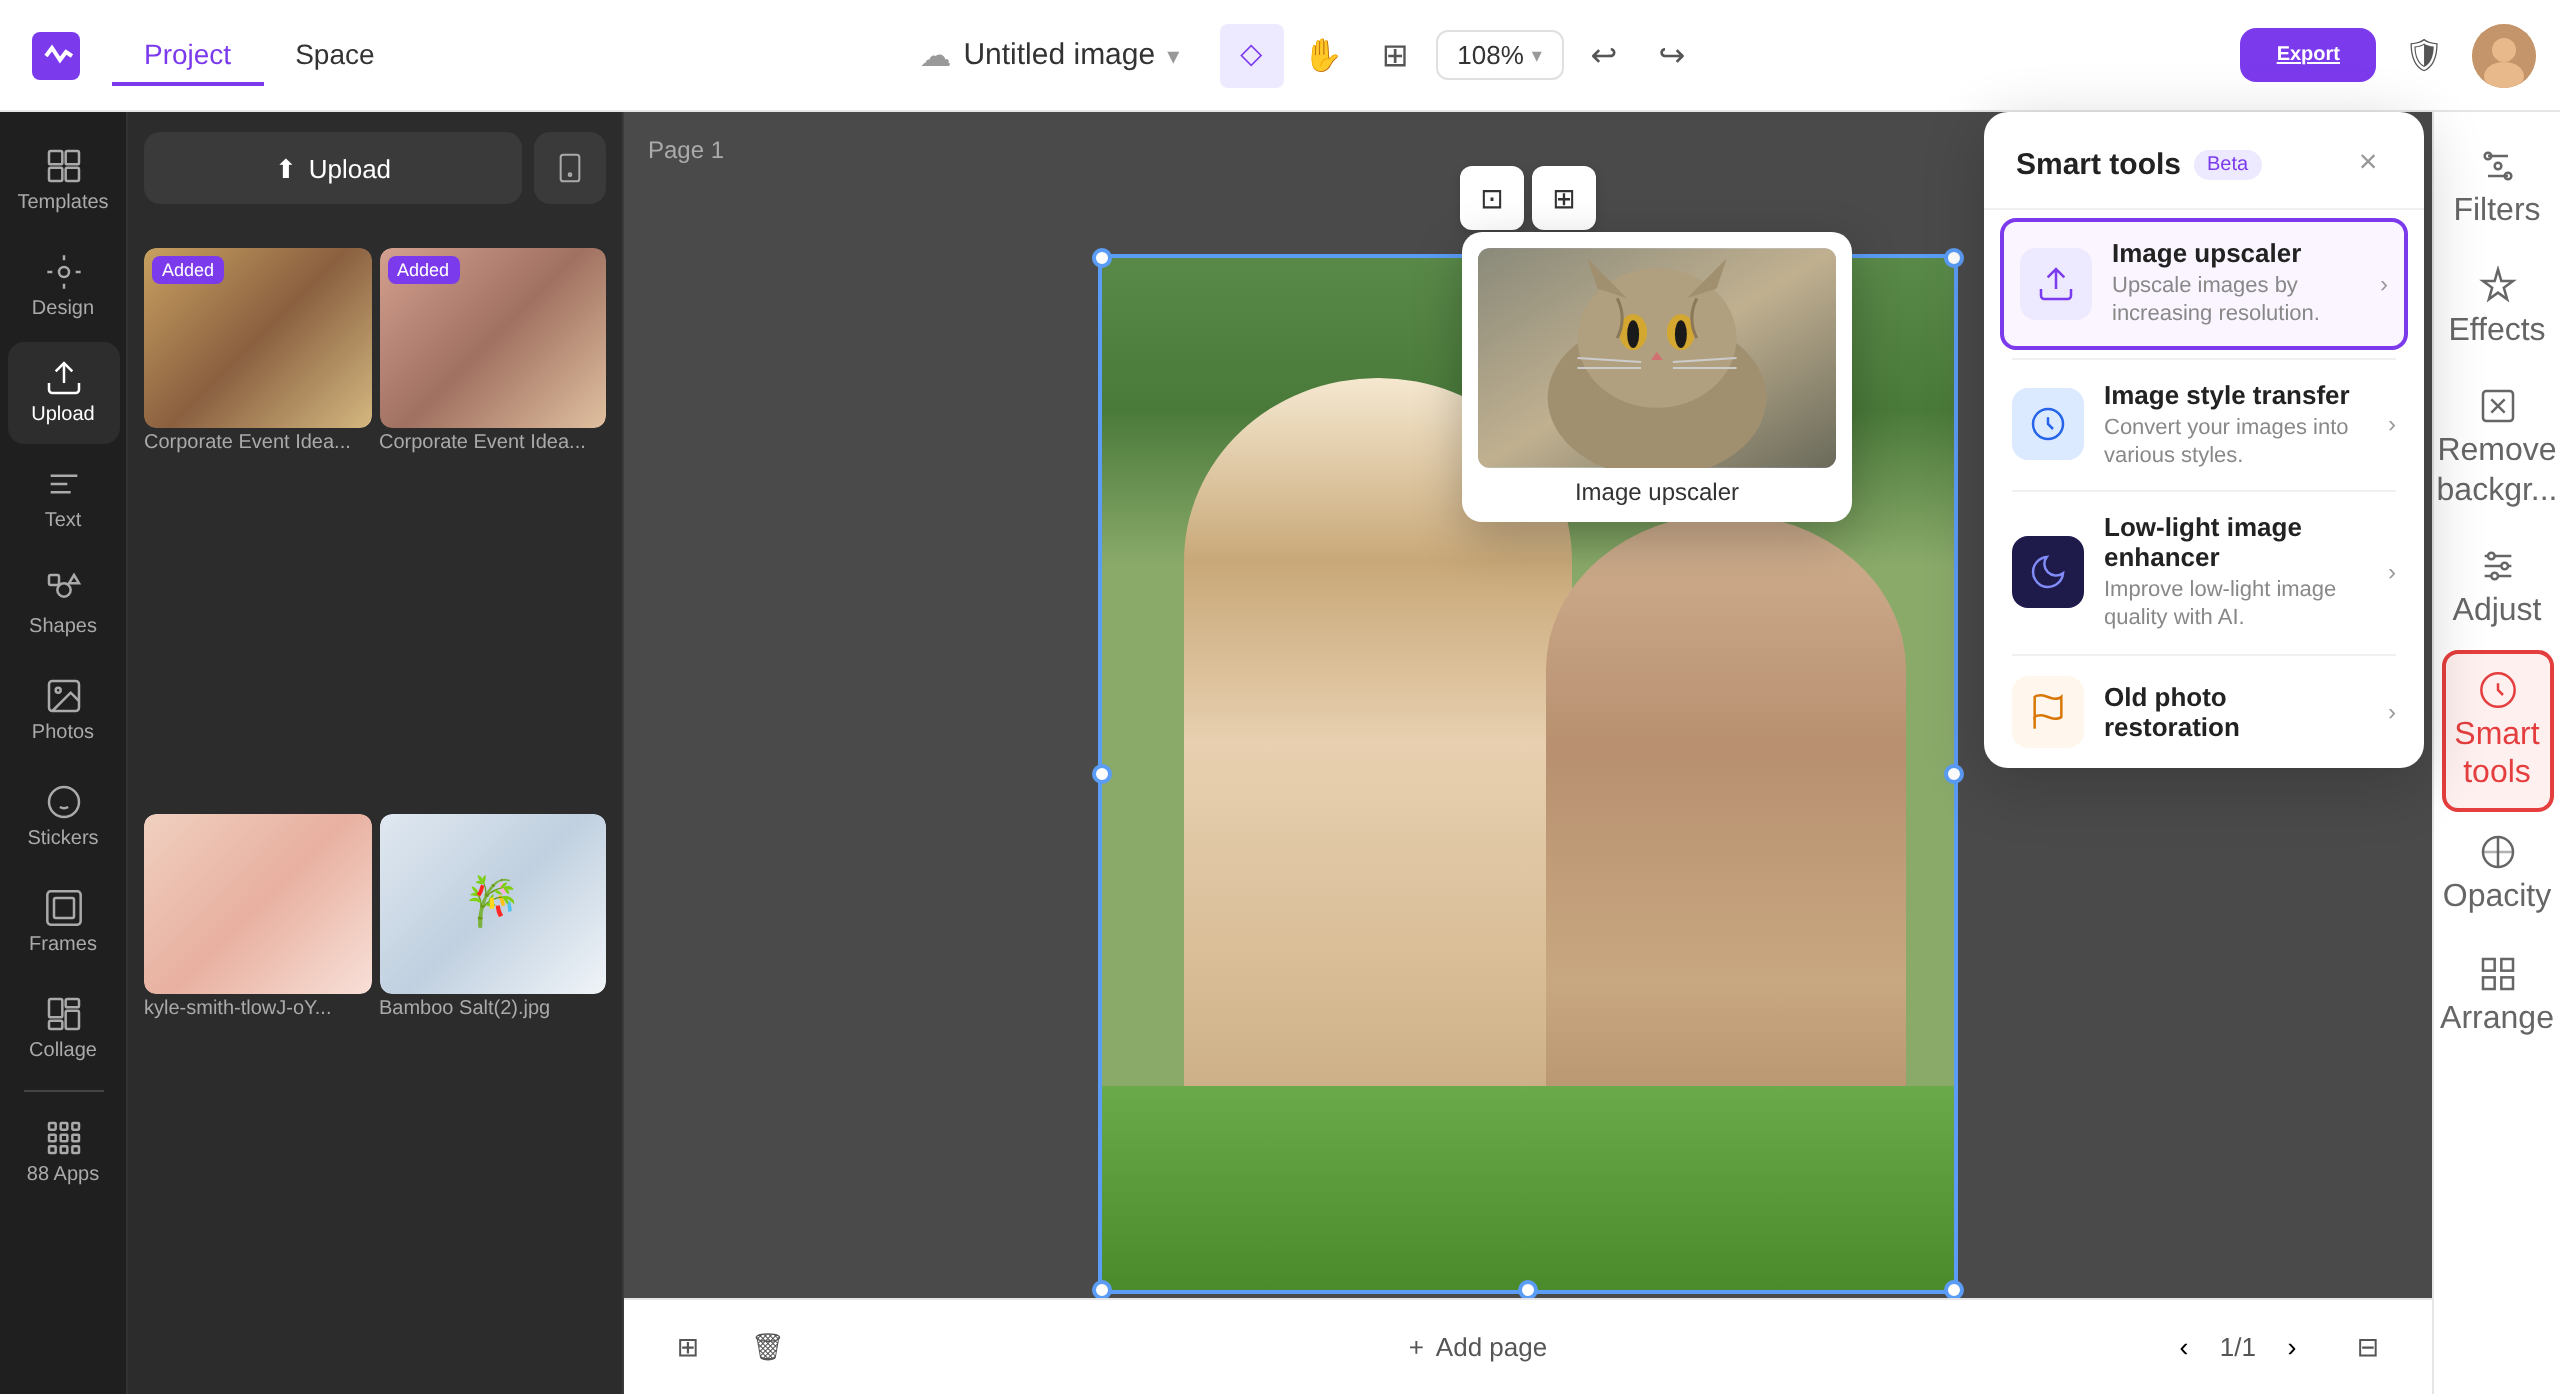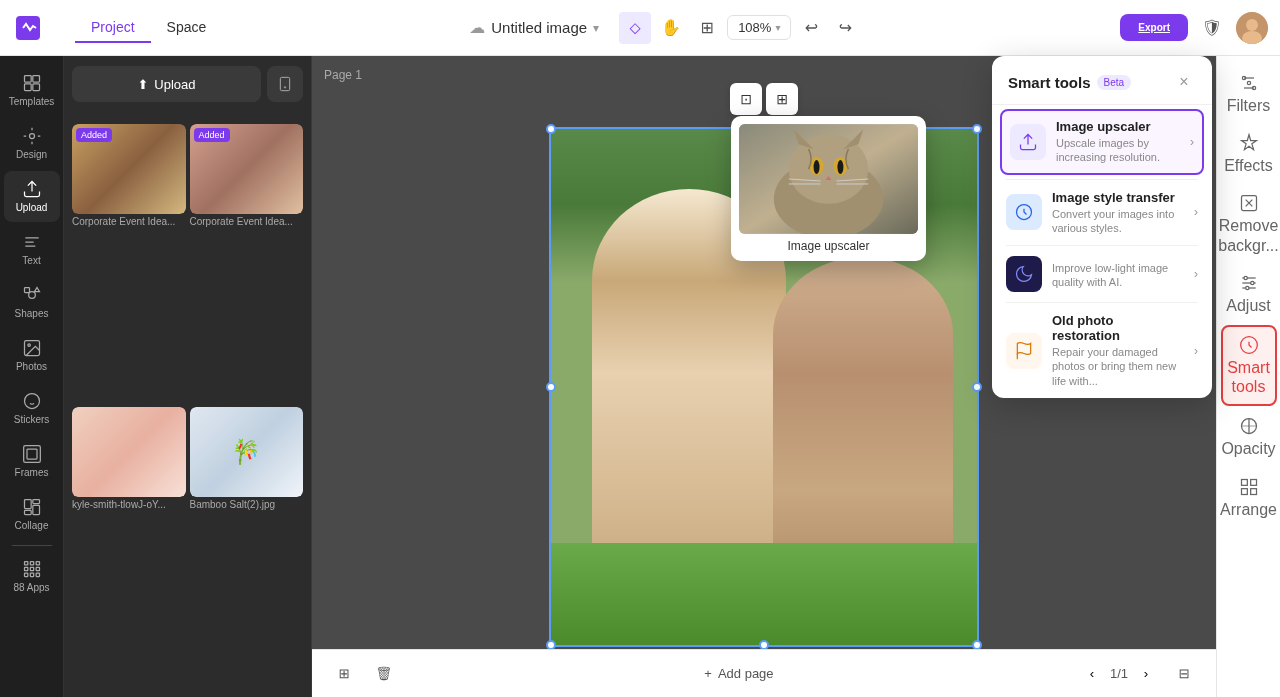--- a/index.html
+++ b/index.html
@@ -1,19 +1,19 @@
 <!DOCTYPE html>
 <html><head>
   <meta charset="utf-8">
   <style>
     * { box-sizing: border-box; margin: 0; padding: 0; }
     body { font-family: -apple-system, BlinkMacSystemFont, 'Segoe UI', sans-serif; background: #1e1e1e; width: 1280px; height: 697px; overflow: hidden; display: flex; flex-direction: column; }
 
     
-    .topbar { height: 56px; background: #ffffff; display: flex; align-items: center; padding: 0 12px; gap: 23px; border-bottom: 1px solid #e5e5e5; z-index: 10; }
+    .topbar { height: 56px; background: #ffffff; display: flex; align-items: center; padding: 0 12px; gap: 4px; border-bottom: 1px solid #e5e5e5; z-index: 10; }
     .topbar-logo { width: 32px; height: 32px; display: flex; align-items: center; justify-content: center; cursor: pointer; }
     .topbar-logo svg { width: 24px; height: 24px; }
     .topbar-tabs { display: flex; gap: 0; margin-left: 8px; }
     .topbar-tab { padding: 6px 16px; font-size: 14px; color: #333; cursor: pointer; position: relative; border-bottom: 2px solid transparent; }
     .topbar-tab.active { color: #7c3aed; border-bottom: 2px solid #7c3aed; }
     .topbar-center { flex: 1; display: flex; align-items: center; justify-content: center; gap: 8px; }
     .doc-title-area { display: flex; align-items: center; gap: 6px; cursor: pointer; }
     .doc-title { font-size: 15px; font-weight: 500; color: #333; }
     .cloud-icon { color: #999; }
     .topbar-tools { display: flex; align-items: center; gap: 4px; margin: 0 12px; }
@@ -472,33 +472,33 @@
 
   <div class="smart-divider"></div>
 
   <div class="smart-tool-item">
     <div class="smart-tool-icon dark">
       <svg width="20" height="20" viewBox="0 0 24 24" fill="none" stroke="#818cf8" stroke-width="1.5">
           <path d="M21 12.79A9 9 0 1111.21 3 7 7 0 0021 12.79z"></path>
         </svg>
     </div>
     <div class="smart-tool-text">
+      <div class="smart-tool-name">Low-light image enhancer</div>
       <div class="smart-tool-desc">Improve low-light image quality with AI.</div>
     </div>
     <span class="smart-tool-arrow">›</span>
   </div>
 
   <div class="smart-divider"></div>
 
   <div class="smart-tool-item">
     <div class="smart-tool-icon orange">
       <svg width="20" height="20" viewBox="0 0 24 24" fill="none" stroke="#d97706" stroke-width="1.5">
           <path d="M4 15s1-1 4-1 5 2 8 2 4-1 4-1V3s-1 1-4 1-5-2-8-2-4 1-4 1z"></path>
           <line x1="4" y1="22" x2="4" y2="15"></line>
         </svg>
     </div>
     <div class="smart-tool-text">
       <div class="smart-tool-name">Old photo restoration</div>
-      <div class="smart-tool-desc">Repair your damaged photos or bring them new life with...</div>
     </div>
     <span class="smart-tool-arrow">›</span>
   </div>
 </div>
 
 </body></html>

